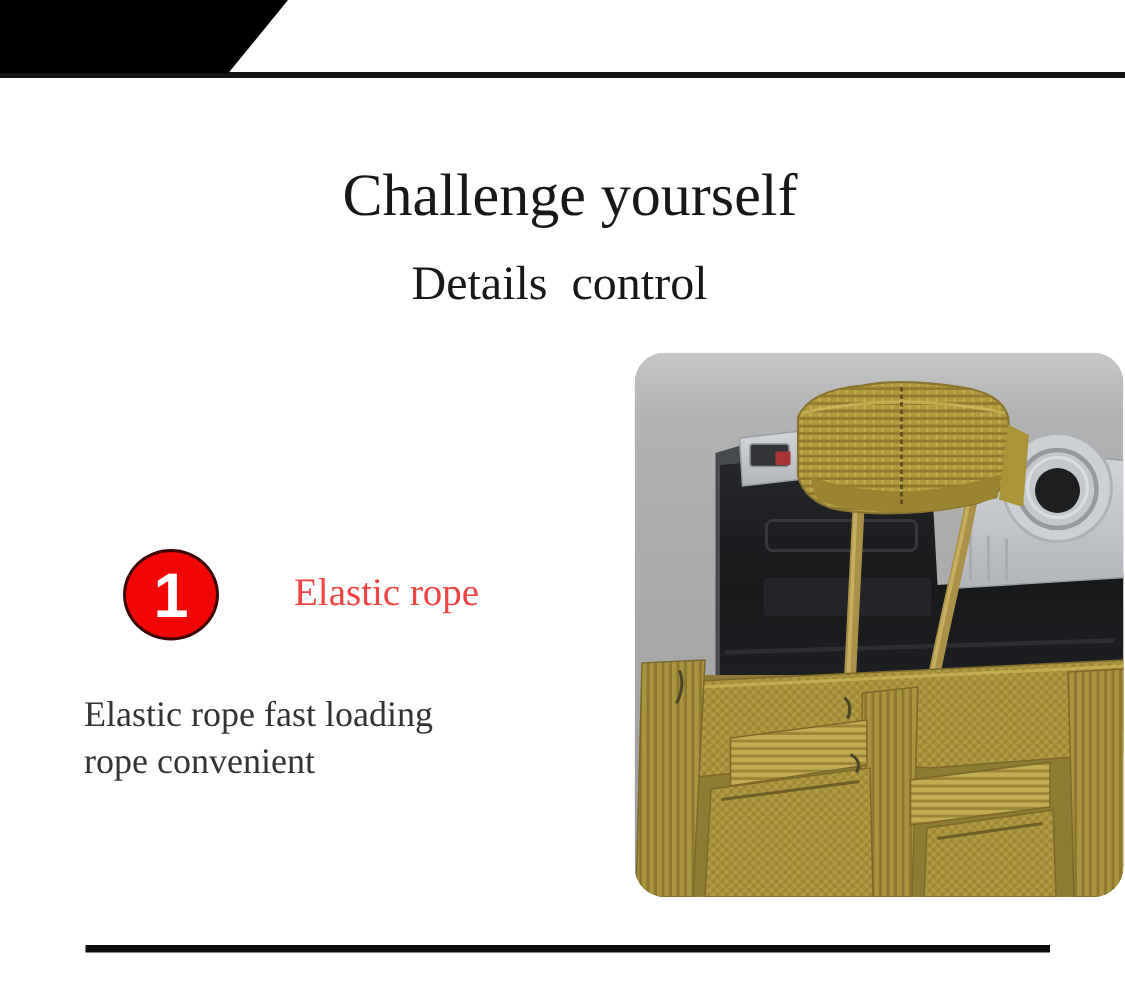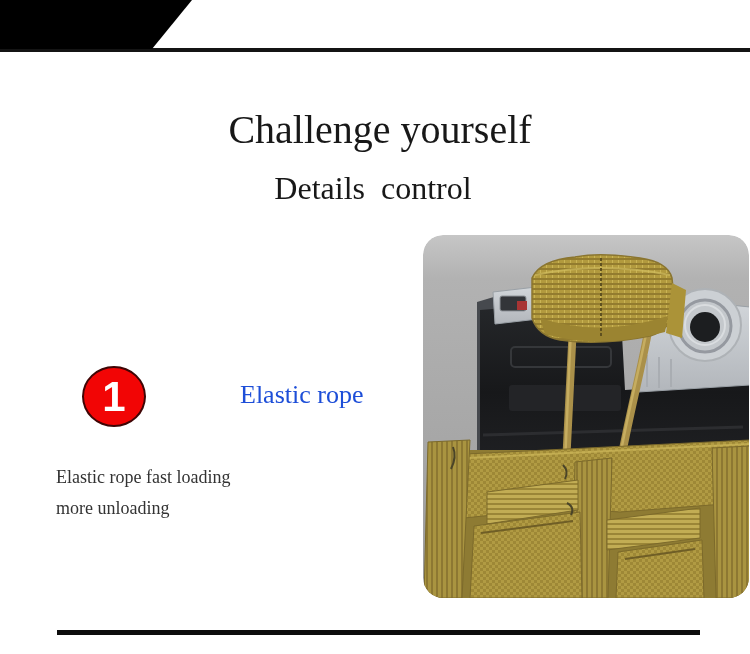--- a/index.html
+++ b/index.html
@@ -36,24 +36,24 @@
   .num-circle{
     position:absolute;left:82px;top:366px;width:60px;height:57px;
     background:#f20505;border:2px solid #3f0505;border-radius:50%;
     display:flex;align-items:center;justify-content:center;
   }
   .num-circle span{
     font-family:"Liberation Sans",sans-serif;font-size:42px;font-weight:bold;
     color:#fff;line-height:1;
   }
   .callout-label{
-    position:absolute;left:196px;top:380px;font-size:26px;color:#1d4ed8;margin-left:44px;
+    position:absolute;left:196px;top:380px;font-size:26px;color:#ef4444;
   }
   .description{
-    position:absolute;left:56px;top:462px;font-size:18px;line-height:31px;color:#333;
+    position:absolute;left:56px;top:462px;font-size:24px;line-height:31px;color:#333;
   }
   
   .photo{
     position:absolute;left:423px;top:235px;width:326px;height:363px;
     border-radius:20px;overflow:hidden;
   }
   
   .divider-bottom{
     position:absolute;left:57px;top:630px;width:643px;height:5px;background:#0d0d0d;
   }
@@ -68,21 +68,21 @@
 <div class="title">Challenge yourself</div>
 <div class="subtitle">Details  control</div>
 
 <div class="num-circle">
   <span>1</span>
 </div>
 <div class="callout-label">Elastic rope</div>
 
 <div class="description">
   <div>Elastic rope fast loading</div>
-  <div>more unloading</div>
+  <div>rope convenient</div>
 </div>
 
 <div class="photo">
 <svg width="326" height="363" viewBox="0 0 326 363" xmlns="http://www.w3.org/2000/svg">
   <defs>
     <linearGradient id="bgG" x1="0" y1="0" x2="0" y2="1">
       <stop offset="0" stop-color="#c6c6c6"></stop>
       <stop offset="0.12" stop-color="#b2b2b2"></stop>
       <stop offset="0.6" stop-color="#a6a6a6"></stop>
       <stop offset="1" stop-color="#9b9b9b"></stop>

